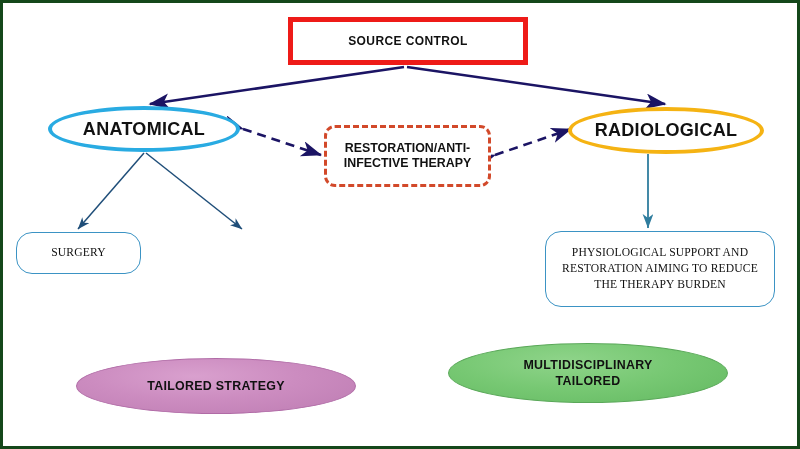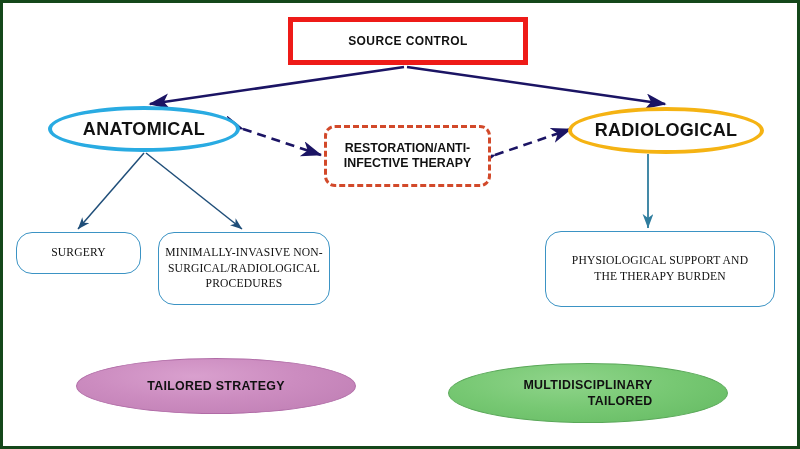--- a/index.html
+++ b/index.html
@@ -121,26 +121,25 @@
     left: 73px;
     top: 355px;
     width: 280px;
     height: 56px;
     background: radial-gradient(ellipse at 42% 32%, #d9a0ce 0%, #cc8cc0 45%, #bd7cb2 100%);
     border: 1px solid #b06ba6;
     align-items: center;
   }
   #multidisciplinary {
     left: 445px;
-    top: 360px;
+    top: 340px;
     width: 280px;
     height: 60px;
     background: radial-gradient(ellipse at 42% 30%, #8fd48a 0%, #77c873 48%, #63b961 100%);
     border: 1px solid #5aa859;
-    text-align: right;
   }
   .txt { display: block; }
 </style>
 </head>
 <body>
 
 <div id="canvas">
 
   <svg class="wires" viewBox="0 0 800 449">
     <defs>
@@ -202,31 +201,25 @@
     <div>
       <span class="txt">RESTORATION/ANTI-</span>
       <span class="txt">INFECTIVE THERAPY</span>
     </div>
   </div>
 
   <div class="node box-thin" id="surgery">
     <span class="txt">SURGERY</span>
   </div>
 
-  <div class="node box-thin" id="mini-invasive">
-    <div>
-      <span class="txt">MINIMALLY-INVASIVE NON-</span>
-      <span class="txt">SURGICAL/RADIOLOGICAL</span>
-      <span class="txt">PROCEDURES</span>
-    </div>
-  </div>
 
   <div class="node box-thin" id="physio-support">
     <div>
       <span class="txt">PHYSIOLOGICAL SUPPORT AND</span>
+      <span class="txt">RESTORATION AIMING TO REDUCE</span>
       <span class="txt">THE THERAPY BURDEN</span>
     </div>
   </div>
 
   <div class="node ellipse-fill" id="tailored">
     <span class="txt">TAILORED STRATEGY</span>
   </div>
 
   <div class="node ellipse-fill" id="multidisciplinary">
     <div>

